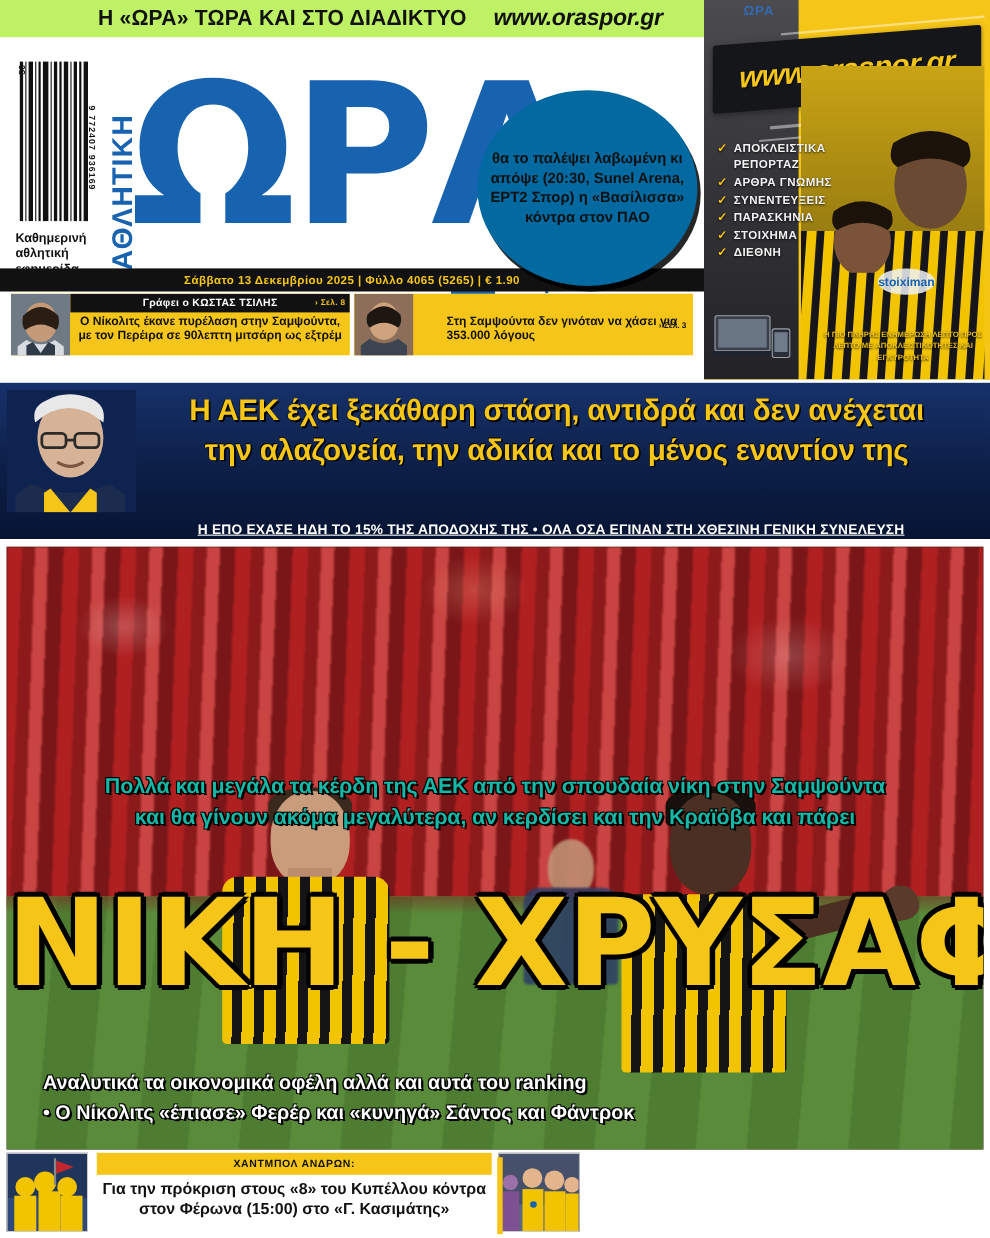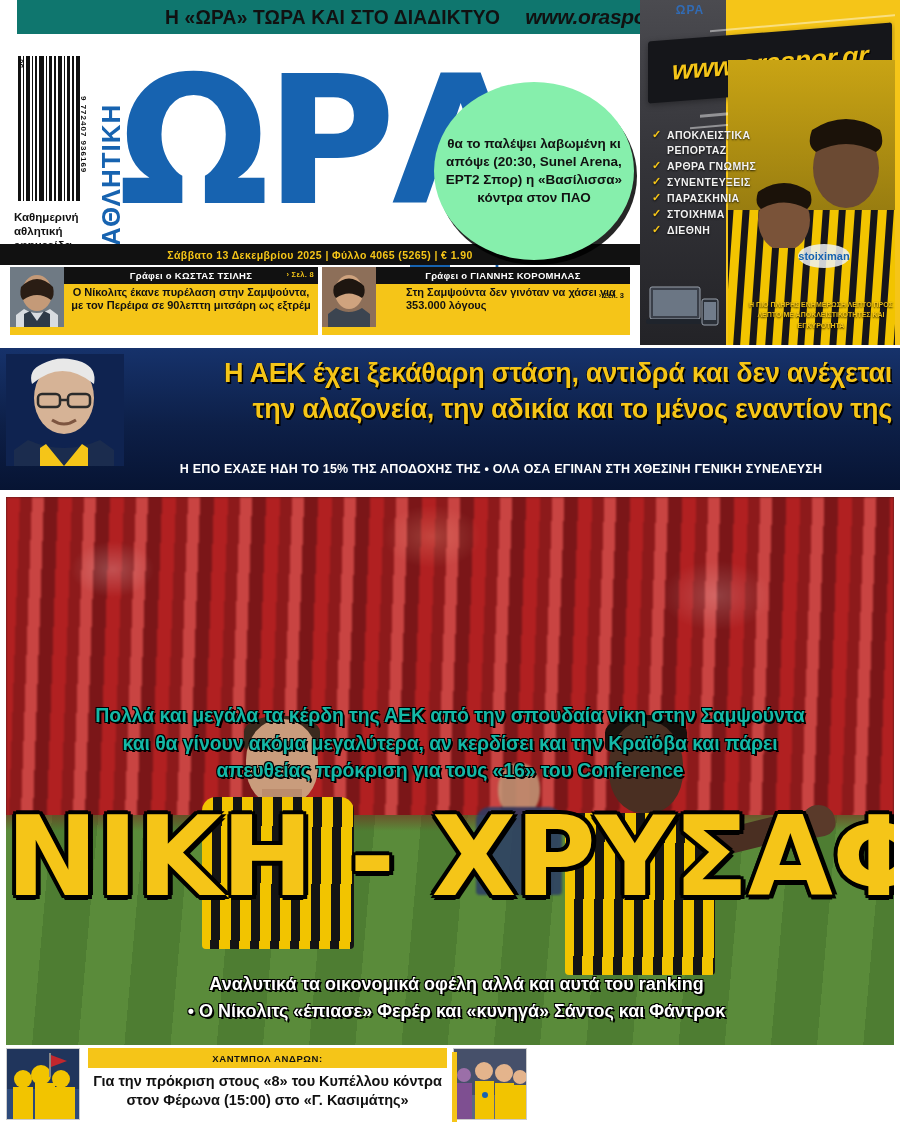--- a/index.html
+++ b/index.html
@@ -8,23 +8,23 @@
   body {
     font-family:"Liberation Sans", sans-serif;
     background:#ffffff;
     overflow:hidden;
     position:relative;
   }
   .page { position:relative; width:900px; height:1125px; background:#fff; }
 
   
   .top-banner {
-    position:absolute; left:17px; top:0; width:662px; height:34px;
-    background:#0f766e;
-    display:flex; align-items:center; justify-content:flex-end;
+    position:absolute; left:0; top:0; width:662px; height:34px;
+    background:#bef264;
+    display:flex; align-items:center; justify-content:center;
     padding-left:22px; gap:18px;
     overflow:hidden;
   }
   .top-banner .tb-txt {
     font-weight:bold; font-size:20px; color:#111; letter-spacing:.2px;
     white-space:nowrap; transform:scaleX(.96);
   }
   .top-banner .tb-url {
     font-weight:bold; font-style:italic; font-size:21px; color:#111;
     white-space:nowrap; letter-spacing:-.3px;
@@ -130,21 +130,21 @@
     background:#1763b0; color:#fff; font-weight:bold; font-size:17px;
     padding:1px 4px 2px; letter-spacing:.5px;
   }
   .ton-spor .spor {
     color:#1763b0; font-weight:bold; font-size:19px; letter-spacing:.5px;
   }
 
   
   .promo-circle {
     position:absolute; left:434px; top:48px; width:200px; height:178px;
-    background:#86efac; border-radius:50%;
+    background:#0369a1; border-radius:50%;
     box-shadow:3px 5px 0 rgba(0,0,0,.85);
     display:flex; align-items:center; justify-content:center;
     z-index:5;
   }
   .promo-circle p {
     font-size:13.5px; font-weight:bold; color:#111; text-align:center;
     line-height:1.33; padding:0 8px;
   }
 
   
@@ -154,21 +154,21 @@
     display:flex; align-items:center; justify-content:center;
     font-size:10.5px; font-weight:bold; letter-spacing:.4px;
   }
 
   
   .teasers {
     position:absolute; left:0; top:267px; width:640px; height:63px;
     display:flex; gap:4px; padding:0 10px;
   }
   .teaser {
-    position:relative; flex:1; background:#f5c518; height:68px;
+    position:relative; flex:1; background:#f5c518; height:56px;
     display:flex; overflow:hidden;
   }
   .teaser .t-photo {
     width:54px; height:60px; flex:0 0 54px; overflow:hidden; position:relative;
   }
   .teaser .t-body { flex:1; position:relative; padding:0; }
   .teaser .t-byline {
     position:absolute; left:0; top:0; right:0; height:17px; background:#111;
     color:#fff; font-size:9.5px; font-weight:bold; letter-spacing:.3px;
     display:flex; align-items:center; justify-content:center;
@@ -193,31 +193,31 @@
     position:absolute; left:0; top:348px; width:900px; height:142px;
     background:linear-gradient(180deg,#16326b 0%, #0d1f47 55%, #071433 100%);
     overflow:hidden;
   }
   .ed-face {
     position:absolute; left:6px; top:6px; width:118px; height:112px;
     overflow:hidden;
   }
   .ed-head {
     position:absolute; left:120px; top:8px; width:772px;
-    text-align:right;
+    text-align:center;
   }
   .ed-head div {
     font-size:27px; font-weight:bold; color:#f5c518; line-height:1.33;
     letter-spacing:-.3px; white-space:nowrap;
     text-shadow:1.5px 1.5px 0 #000, -0.5px -0.5px 0 #000;
   }
   .ed-sub {
-    position:absolute; left:106px; top:108px; width:790px; height:26px;
+    position:absolute; left:106px; top:120px; width:790px; height:26px;
     display:flex; align-items:center; justify-content:center;
-    color:#fff; font-size:12.5px; font-weight:bold; letter-spacing:.2px;
+    color:#fff; font-size:12.5px; font-weight:bold; letter-spacing:.2px;text-decoration:underline;
   }
 
   
   .main-photo {
     position:absolute; left:6px; top:497px; width:888px; height:548px;
     overflow:hidden; background:#3a1a18;
   }
   .mp-crowd {
     position:absolute; left:0; top:0; width:100%; height:60%;
     background:
@@ -303,21 +303,21 @@
   .mp-title {
     position:absolute; left:0; right:0; top:305px; text-align:center;
     font-size:110px; font-weight:bold; color:#f5c518; letter-spacing:-1px;
     line-height:1; white-space:nowrap;
     text-shadow:
       4px 4px 0 #000, -3px -3px 0 #000, 3px -3px 0 #000, -3px 3px 0 #000,
       0 5px 0 #000, 5px 0 0 #000, 0 -4px 0 #000, -4px 0 0 #000;
     font-family:"DejaVu Sans", sans-serif;
   }
   .mp-foot {
-    position:absolute; left:33px; right:20px; bottom:20px; text-align:center;
+    position:absolute; left:33px; right:20px; bottom:20px; 
   }
   .mp-foot div {
     font-size:18px; font-weight:bold; color:#fff; line-height:1.5;
     white-space:nowrap;
     text-shadow:2px 2px 0 #000, -1px -1px 0 #000, 1px -1px 0 #000, -1px 1px 0 #000;
   }
 
   
   .bottom-row {
     position:absolute; left:0; top:1048px; width:900px; height:77px;
@@ -497,23 +497,20 @@
     <div class="teaser right">
       <div class="t-photo">
         <svg width="54" height="60" viewBox="0 0 54 60">
           <rect width="54" height="60" fill="#8d6f59"></rect>
           <ellipse cx="27" cy="25" rx="14" ry="17" fill="#cfa37e"></ellipse>
           <path d="M12 19 q15 -15 30 0 q2 8 -2 12 q-13 -9 -26 0 q-4 -4 -2 -12z" fill="#1e1610"></path>
           <path d="M14 41 q13 8 26 0 l8 6 v13 h-42 v-13z" fill="#3b4450"></path>
         </svg>
       </div>
       <div class="t-body">
-        <div class="t-byline">
-          <span>Γράφει ο ΓΙΑΝΝΗΣ ΚΟΡΟΜΗΛΑΣ</span>
-        </div>
         <div class="t-text">Στη Σαμψούντα δεν γινόταν να χάσει για 353.000 λόγους</div>
         <div class="t-page2">› Σελ. 3</div>
       </div>
     </div>
 
   </div>
 
   <div class="editorial">
     <div class="ed-face">
       <svg width="118" height="112" viewBox="0 0 118 112">
@@ -556,21 +553,20 @@
       <div class="p-head"></div>
       <div class="p-arm"></div>
       <div class="p-hand"></div>
       <div class="p-shirt"></div>
     </div>
 
     <div class="mp-overlay">
       <div class="mp-kicker">
         <div>Πολλά και μεγάλα τα κέρδη της ΑΕΚ από την σπουδαία νίκη στην Σαμψούντα</div>
         <div>και θα γίνουν ακόμα μεγαλύτερα, αν κερδίσει και την Κραϊόβα και πάρει</div>
-        <div>απευθείας πρόκριση για τους «16» του Conference</div>
       </div>
       <div class="mp-title">ΝΙΚΗ - ΧΡΥΣΑΦΙ!</div>
       <div class="mp-foot">
         <div>Αναλυτικά τα οικονομικά οφέλη αλλά και αυτά του ranking</div>
         <div>• Ο Νίκολιτς «έπιασε» Φερέρ και «κυνηγά» Σάντος και Φάντροκ</div>
       </div>
     </div>
   </div>
 
   <div class="bottom-row">

